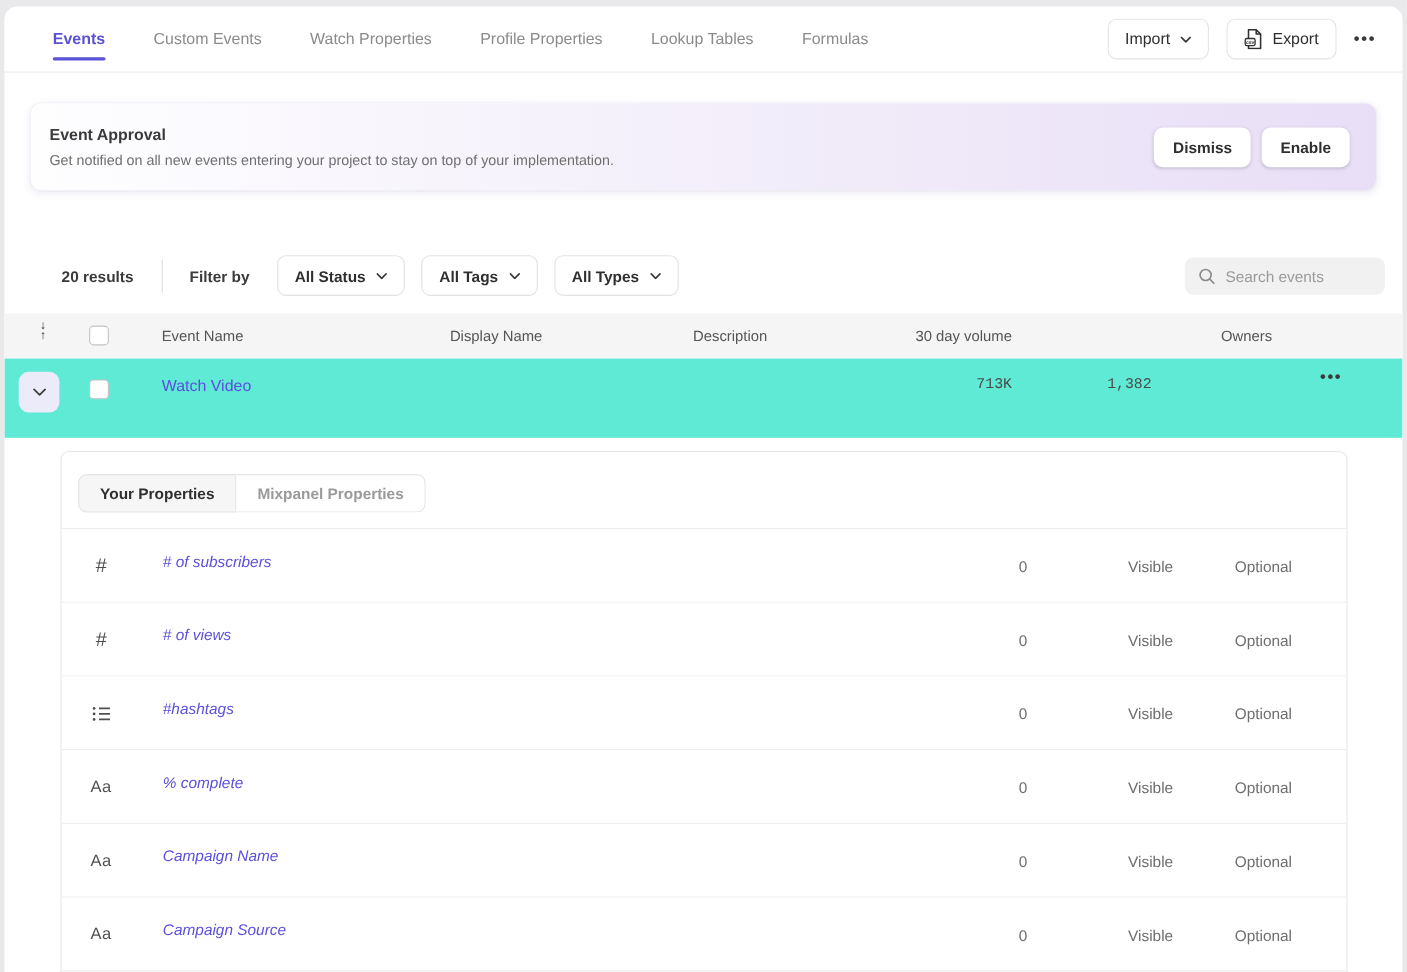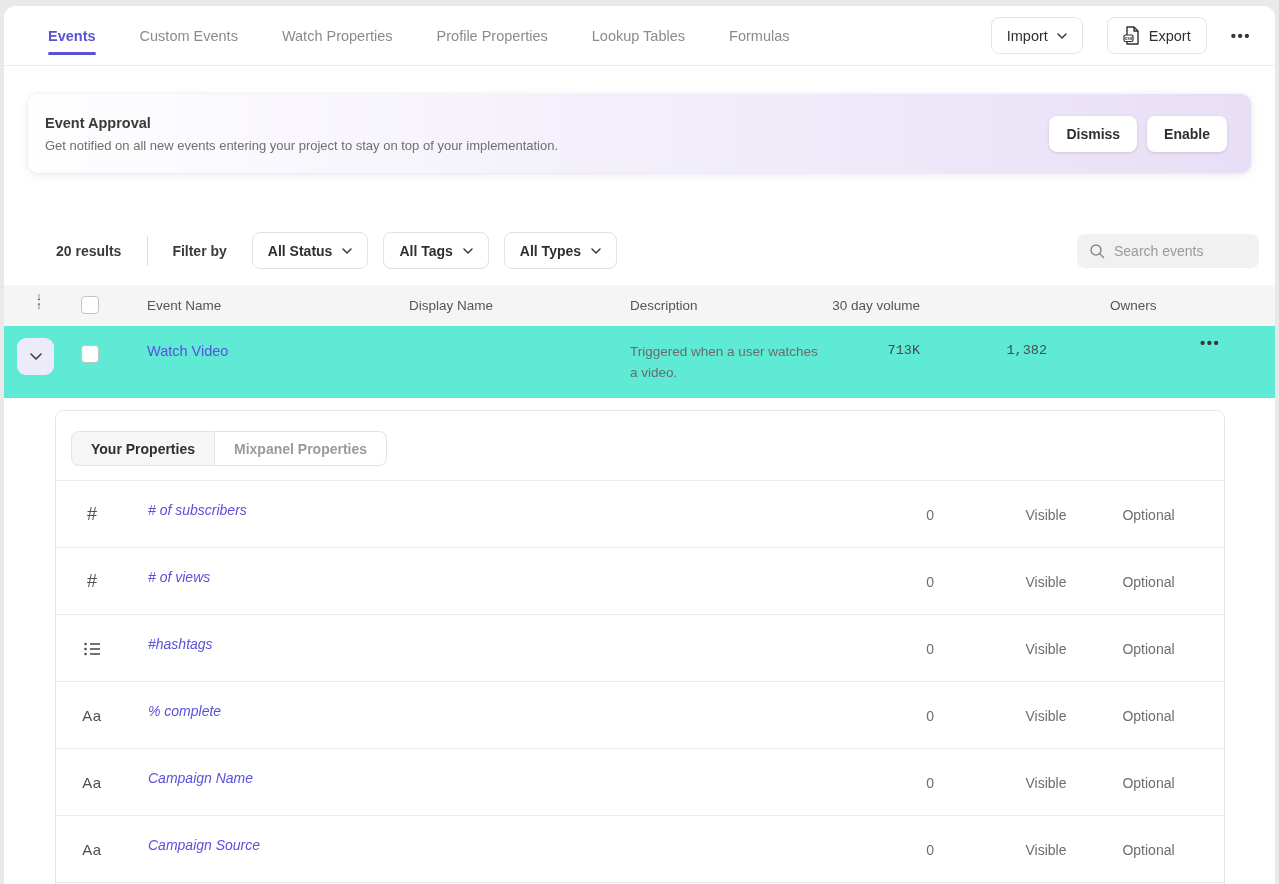--- a/index.html
+++ b/index.html
@@ -11,21 +11,21 @@
 
   
   .topnav { position:absolute; top:0; left:0; right:0; height:60px;
             border-bottom:1px solid #ebebeb; display:flex; align-items:center; background:#fff; }
   .tabs { display:flex; align-items:center; gap:44px; padding-left:44px; height:100%; }
   .tab { position:relative; height:100%; display:flex; align-items:center;
          font-size:14.5px; color:#8b8b8b; cursor:pointer; white-space:nowrap; }
   .tab.active { color:#5a52d5; font-weight:700; }
   .tab.active::after { content:""; position:absolute; left:0; right:0; bottom:10px;
                        height:3.5px; border-radius:2px; background:#5a52d5; }
-  .nav-right { margin-left:auto; display:flex; align-items:center; gap:24px; padding-right:24px; }
+  .nav-right { margin-left:auto; display:flex; align-items:center; gap:16px; padding-right:24px; }
   .btn-outline { display:flex; align-items:center; gap:9px; height:37px; padding:0 15px;
                  background:#fff; border:1px solid #e4e4e4; border-radius:8px;
                  font-size:14.5px; font-weight:500; color:#2f2f2f; cursor:pointer; }
   .chev { width:10px; height:6px; display:inline-block; }
   .more-dots { font-size:15px; letter-spacing:1.5px; color:#3a3a3a; cursor:pointer; font-weight:700; }
 
   
   .banner { position:absolute; top:88px; left:24px; right:24px; height:79px; border-radius:10px;
             background:linear-gradient(90deg,#fefeff 0%,#f2edfa 55%,#e8def6 100%);
             box-shadow:0 2px 8px rgba(60,40,120,0.10), 0 0 0 1px rgba(60,40,120,0.03);
@@ -189,21 +189,20 @@
   </div>
 
   <div class="event-row">
     <button class="expander">
       <svg width="12" height="7" viewBox="0 0 12 7">
           <polyline points="1,1 6,6 11,1" fill="none" stroke="#3f3f3f" stroke-width="1.6" stroke-linecap="round" stroke-linejoin="round"></polyline>
         </svg>
     </button>
     <span class="checkbox" style="position:absolute;"></span>
     <a class="event-link">Watch Video</a>
-    <div class="event-desc">Triggered when a user watches a video.</div>
     <span class="event-num ev-volume">713K</span>
     <span class="event-num ev-queries">1,382</span>
     <button class="row-more more-dots">•••</button>
   </div>
 
   <div class="panel">
     <div class="panel-tabs">
       <div class="seg active">Your Properties</div>
       <div class="seg inactive">Mixpanel Properties</div>
     </div>

